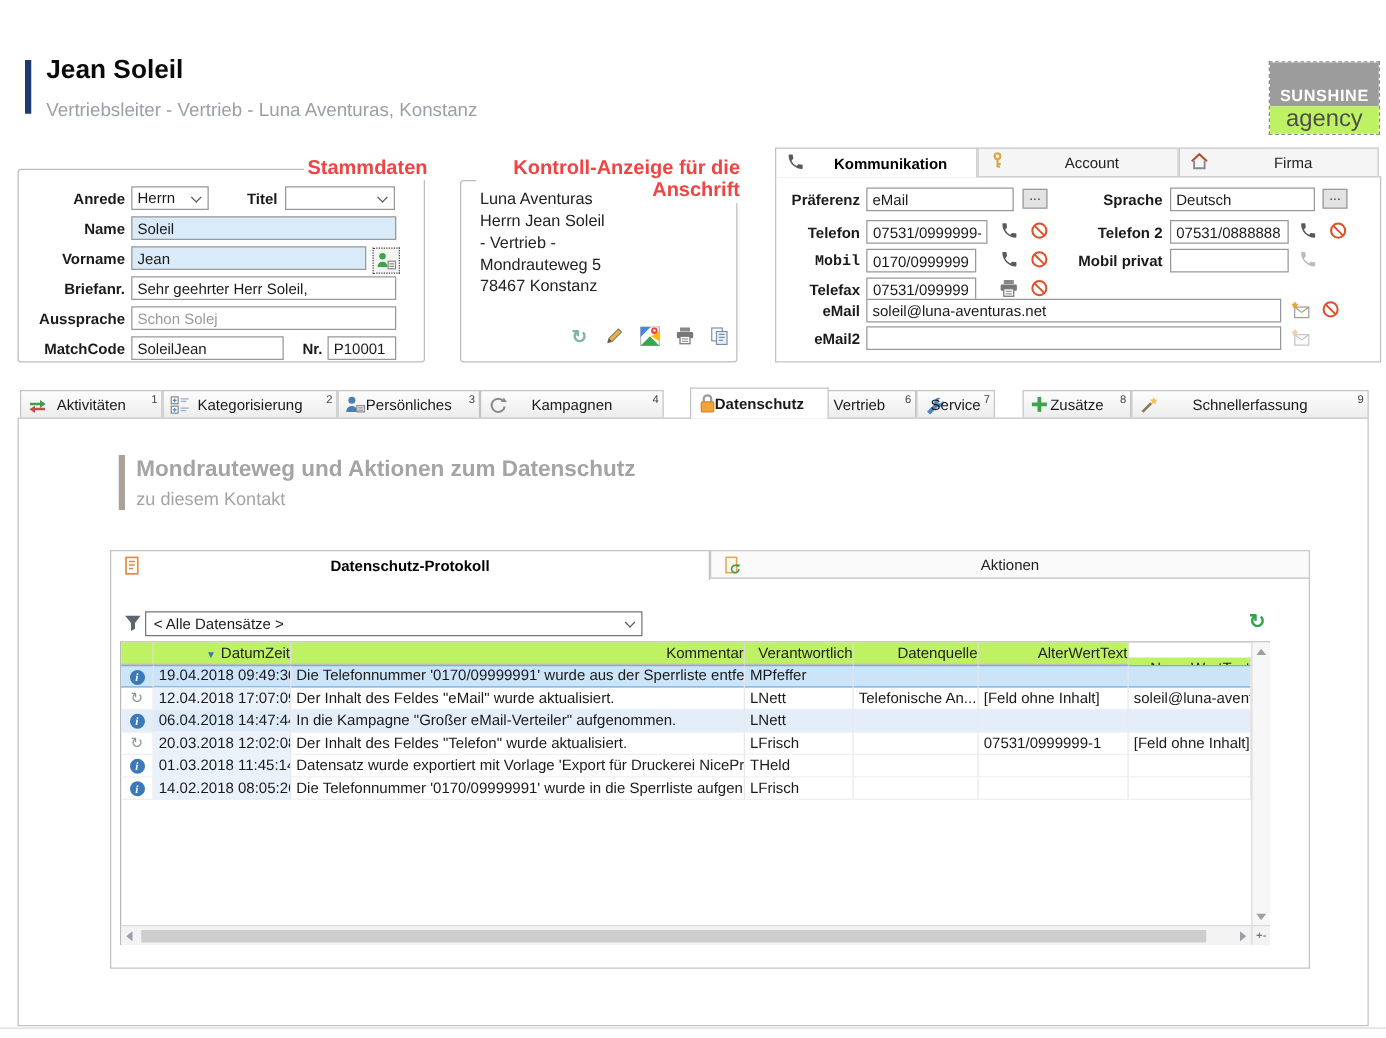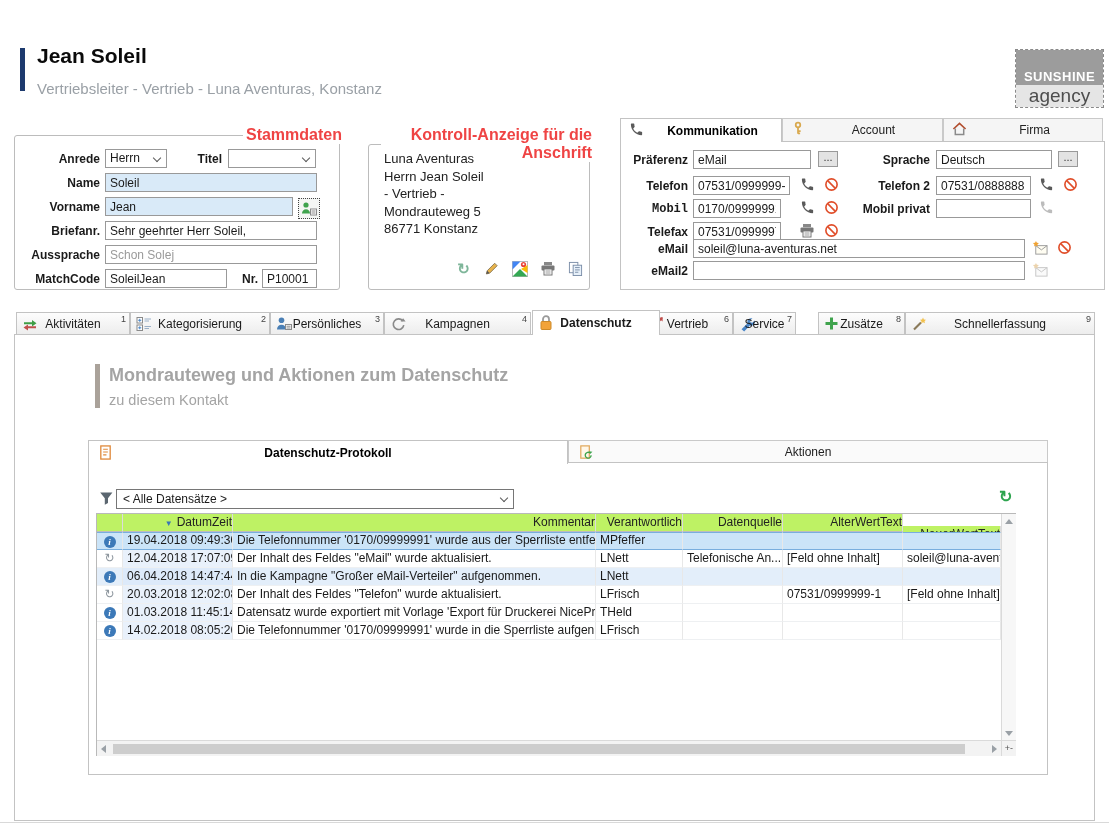--- a/index.html
+++ b/index.html
@@ -17,21 +17,21 @@
   .new-tab::before { content:''; position:absolute; inset:0; background:#f8f9f9; border:1px solid #c9c9c9; border-bottom:none; border-radius:3px 3px 0 0; transform:skewX(-16deg); }
   .new-tab span { position:relative; display:block; text-align:center; font-size:14px; color:#555; line-height:19px; }
 
   
   .hbar { position:absolute; left:20px; top:48px; width:5px; height:43px; background:#1d3a6e; }
   .hname { position:absolute; left:37px; top:44px; font-size:21px; font-weight:bold; color:#0a0a0a; }
   .hsub  { position:absolute; left:37px; top:80px; font-size:15px; color:#9aa0a6; }
   .logo { position:absolute; left:1015px; top:49px; width:89px; border:1px dashed #8a8a8a; }
   .logo .top { background:#9c9c9c; height:35px; display:flex; align-items:flex-end; justify-content:center; }
   .logo .top span { color:#fff; font-size:13px; font-weight:bold; letter-spacing:.5px; line-height:16px; }
-  .logo .bot { background:#e5e5e5; text-align:center; font-size:19px; color:#4d4d4d; line-height:22px; }
+  .logo .bot { background:#bef264; text-align:center; font-size:19px; color:#4d4d4d; line-height:22px; }
 
   
   fieldset { position:absolute; border:1px solid #bcbcbc; border-radius:3px; background:#fff; }
   legend { font-size:16px; font-weight:bold; color:#ef4444; margin-left:6px; padding:0 3px;text-align:right; }
   .fs-stamm { left:14px; top:126px; width:326px; height:164px; }
   .fs-addr  { left:368px; top:126px; width:222px; height:164px; }
 
   .flabel { position:absolute; font-size:12px; font-weight:bold; color:#1a1a1a; text-align:right; line-height:19px; }
   .inp { position:absolute; height:19px; border:1px solid #999; background:#fff; font:12px "Liberation Sans",sans-serif; color:#1a1a1a; padding:0 4px; }
   .inp.blue { background:#d9eaf8; }
@@ -155,21 +155,21 @@
   <input class="inp" style="left: 262px; top: 269px; width: 55px;" value="P10001">
 
   <fieldset class="fs-addr">
     <legend>Kontroll-Anzeige für die Anschrift</legend>
   </fieldset>
   <div class="addr-text">
     <div class="addr-line">Luna Aventuras</div>
     <div class="addr-line">Herrn Jean Soleil</div>
     <div class="addr-line">- Vertrieb -</div>
     <div class="addr-line">Mondrauteweg 5</div>
-    <div class="addr-line">86771 Konstanz</div>
+    <div class="addr-line">78467 Konstanz</div>
   </div>
   <div class="addr-icons">
     <span class="aicon">
         <span class="sync-glyph">↻</span>
       </span>
     <span class="aicon">
         <svg width="15" height="15" viewBox="0 0 16 16">
           <path d="M2.5 13.8l.9-3.4 8-8 2.6 2.6-8 8z" fill="#e8b34b" stroke="#8a7a5a" stroke-width="1"></path>
           <path d="M2.5 13.8l3.3-.9-2.4-2.4z" fill="#555"></path>
         </svg>
@@ -350,21 +350,21 @@
       <span class="num">3</span>
   </div>
   <div class="mtab" style="left:384px;width:147px;">
     <span class="tico"><svg width="16" height="16" viewBox="0 0 16 16">
           <path d="M12.8 5A5.3 5.3 0 1 0 13.8 9.2" fill="none" stroke="#8a8a8a" stroke-width="1.6"></path>
           <polygon points="10.6,5.6 15.6,5.6 13.1,2.2" fill="#8a8a8a"></polygon>
         </svg></span>
     <span class="cap">Kampagnen</span>
       <span class="num">4</span>
   </div>
-  <div class="mtab on" style="left:532px;width:128px;">
+  <div class="mtab on" style="left:552px;width:111px;">
     <span class="tico"><svg width="16" height="17" viewBox="0 0 16 17">
           <path d="M5 8V5.2a3 3 0 0 1 6 0V8" fill="none" stroke="#9a9a9a" stroke-width="1.8"></path>
           <rect x="3" y="7.5" width="10" height="8" rx="1" fill="#f2a33a" stroke="#cd8a2a"></rect>
         </svg></span>
     <span class="cap">Datenschutz</span>
       <span class="num"></span>
   </div>
   <div class="mtab" style="left:642px;width:91px;">
     <span class="tico"><svg width="16" height="16" viewBox="0 0 16 16">
           <rect x="2" y="9" width="3" height="5.5" fill="#4a86c8"></rect>

